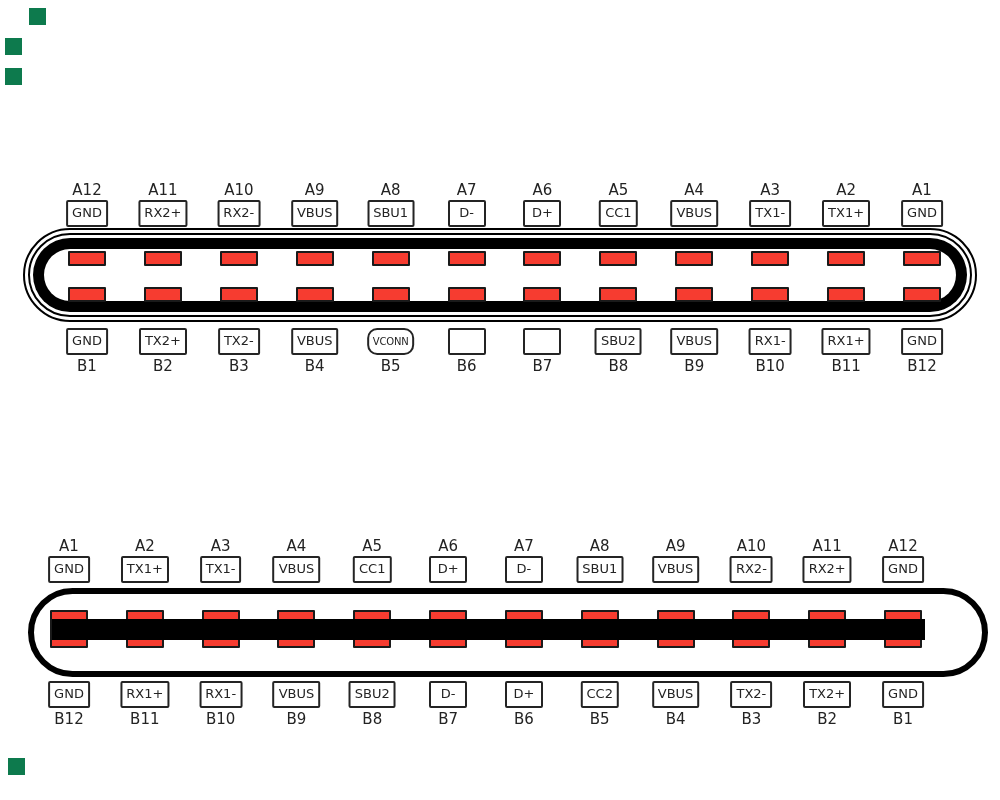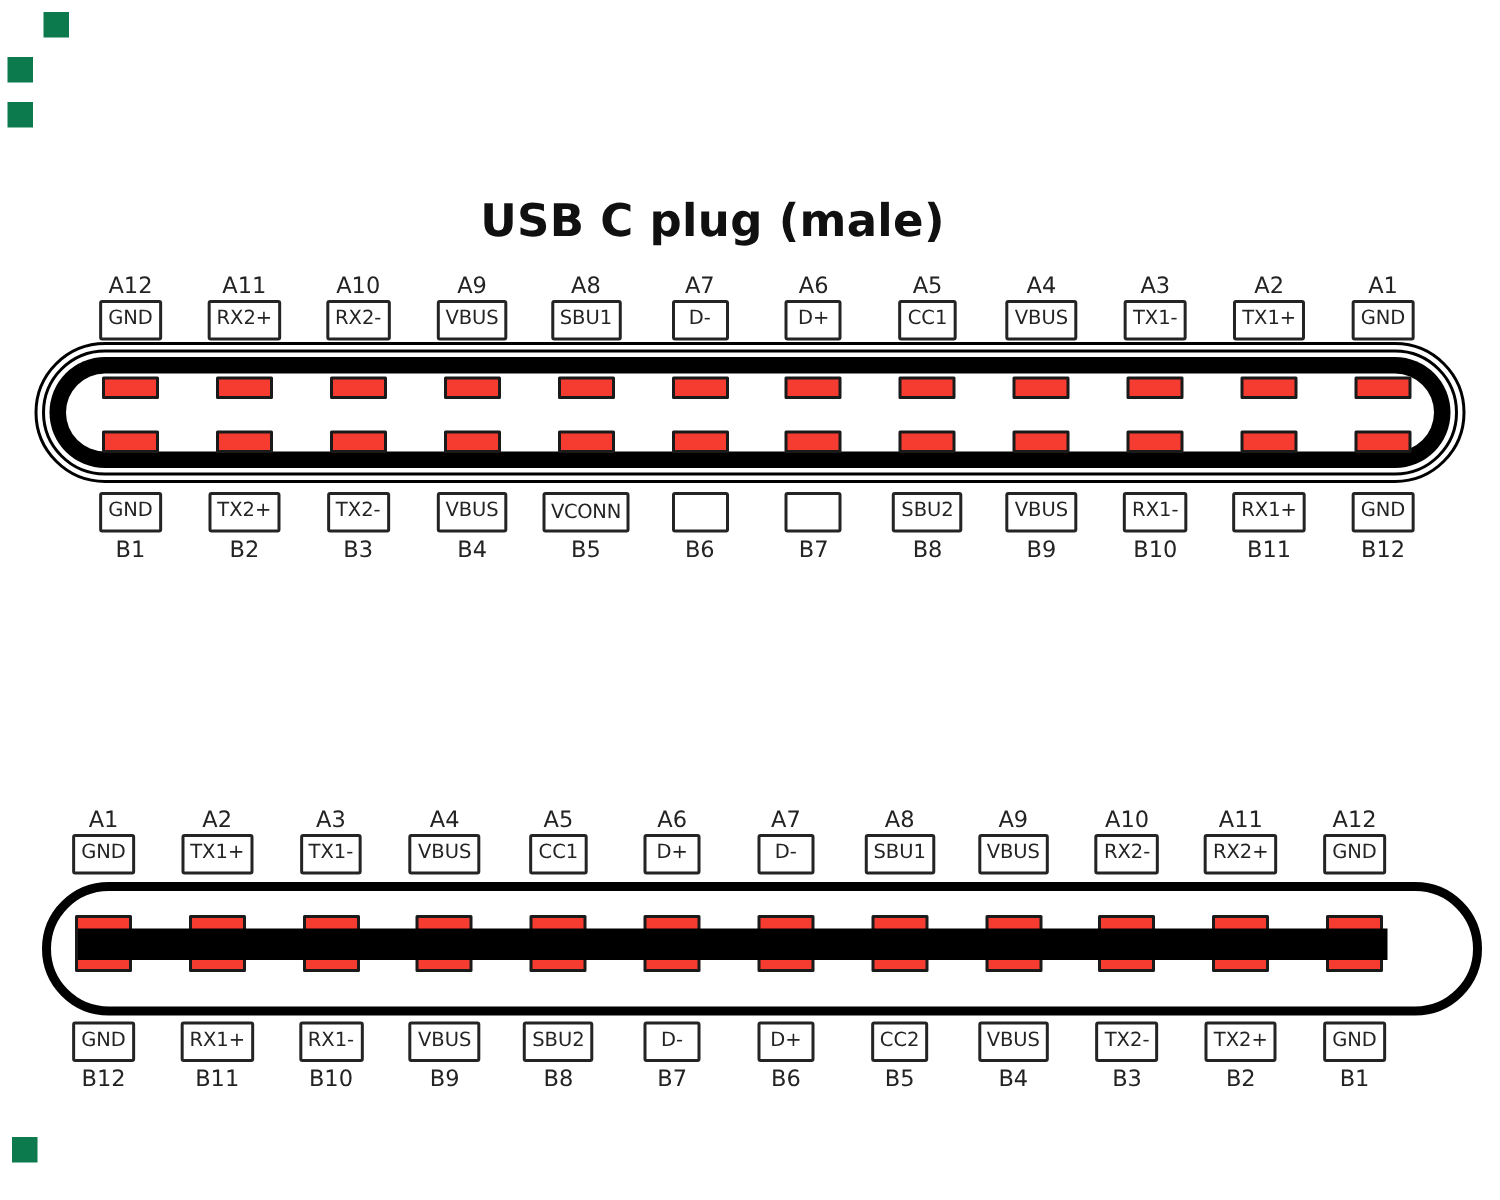--- a/index.html
+++ b/index.html
@@ -6,21 +6,21 @@
   .canvas{position:relative;width:1000px;height:800px;background:#fff;overflow:hidden;
           font-family:"DejaVu Sans",sans-serif;}
   .title{position:absolute;left:0;width:950px;text-align:center;font-size:30px;
          font-weight:800;color:#101010;letter-spacing:.2px;white-space:nowrap;}
   .pin-id{position:absolute;transform:translateX(-50%);font-size:15px;color:#232323;
           line-height:18px;white-space:nowrap;}
   .pin-box{position:absolute;transform:translateX(-50%);box-sizing:border-box;height:27px;
            min-width:38px;padding:0 4px;border:2px solid #242424;background:#fff;
            border-radius:2px;font-size:13px;line-height:22px;text-align:center;color:#242424;
            white-space:nowrap;}
-  .pin-box.small{font-size:13px;letter-spacing:-.2px;line-height:23px;}
+  .pin-box.small{font-size:10px;letter-spacing:-.2px;line-height:23px;border-radius:10px;}
   
   .plug-conn{position:absolute;left:23px;top:228px;width:954px;height:94px;}
   .plug-ring1{position:absolute;inset:0;border:2px solid #000;border-radius:47px;}
   .plug-ring2{position:absolute;inset:5px;border:2px solid #000;border-radius:42px;}
   .plug-body{position:absolute;inset:10px;background:#000;border-radius:37px;}
   .plug-inner{position:absolute;inset:21px;background:#fff;border-radius:27px;}
   
   .port-conn{position:absolute;left:28px;top:588px;width:960px;height:89px;}
   .port-body{position:absolute;inset:0;border:6px solid #000;border-radius:45px;background:#fff;}
   .port-bar{position:absolute;left:24px;top:31px;width:873px;height:21px;background:#000;}
@@ -29,21 +29,20 @@
        background:var(--pin-red,#f63c30);}
   .pin-plug{width:38px;height:15px;}
   .pin-port{width:38px;height:38px;}
   .marker{position:absolute;width:17px;height:17px;background:var(--marker-green,#0d7a4d);}
 </style>
 </head>
 <body>
 
 <div class="canvas" id="canvas">
 
-  <div class="title" style="top:130px">USB C plug (male)</div>
 
   <div>
     <div id="plug-columns">
         <div class="pin-id" style="left: 87px; top: 181px;">A12</div>
         <div class="pin-box" style="left: 87px; top: 200px;">GND</div>
         <div class="pin-box" style="left: 87px; top: 328px;">GND</div>
         <div class="pin-id" style="left: 87px; top: 357px;">B1</div>
         <div class="pin-id" style="left: 162.91px; top: 181px;">A11</div>
         <div class="pin-box" style="left: 162.91px; top: 200px;">RX2+</div>
         <div class="pin-box" style="left: 162.91px; top: 328px;">TX2+</div>

